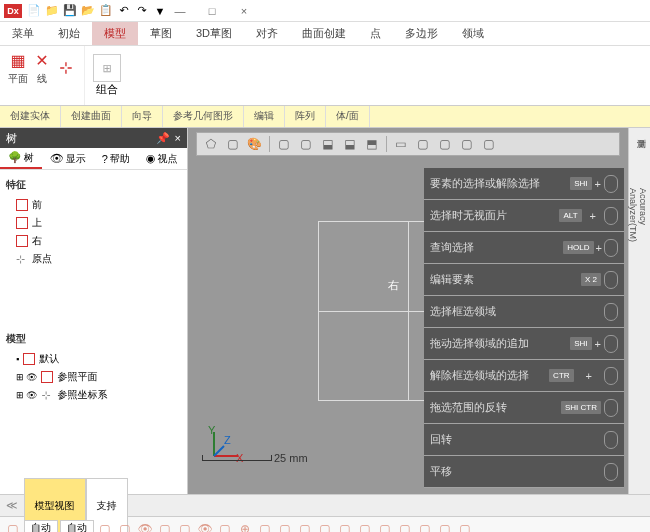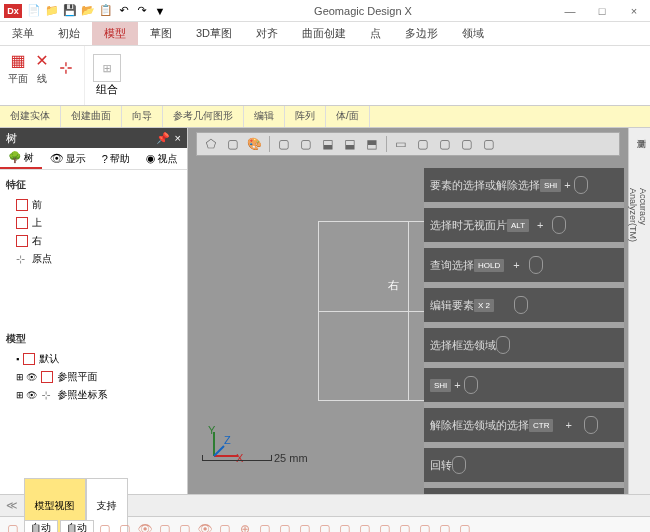--- a/index.html
+++ b/index.html
@@ -41,21 +41,21 @@
 .vp-toolbar .tb{width:20px;height:18px;display:flex;align-items:center;justify-content:center;color:#666;cursor:pointer;font-size:12px}
 .vp-toolbar .sep{width:1px;height:16px;background:#aaa;margin:0 2px}
 .viewport .grid{position:absolute;top:50%;left:50%;transform:translate(-50%,-50%);width:180px;height:180px;border:1px solid #ddd}
 .viewport .grid::before{content:"";position:absolute;top:0;bottom:0;left:50%;width:1px;background:#ddd}
 .viewport .grid::after{content:"";position:absolute;left:0;right:0;top:50%;height:1px;background:#ddd}
 .viewport .lbl-right{position:absolute;top:150px;left:200px;color:#fff;font-size:11px}
 .viewport .axis3d{position:absolute;bottom:30px;left:18px;width:40px;height:40px}
 .viewport .scale{position:absolute;bottom:30px;left:14px;color:#333;font-size:10px;display:flex;align-items:center;gap:2px}
 .viewport .scale .bar{width:70px;height:6px;border:1px solid #333;border-top:none}
 .hints{position:absolute;top:40px;right:4px;width:200px;background:#555;display:flex;flex-direction:column}
-.hints .row{height:40px;border-bottom:6px solid #a3a3a3;display:flex;align-items:center;padding:0 6px;color:#ddd;font-size:10px}
+.hints .row{height:32px;border-bottom:1px solid #a3a3a3;display:flex;align-items:center;justify-content:space-between;padding:0 6px;color:#ddd;font-size:10px}
 .hints .row .key{background:#777;color:#fff;padding:2px 4px;font-size:8px;border-radius:1px}
 .hints .row .mouse{width:14px;height:18px;border:1px solid #999;border-radius:6px 6px 7px 7px;position:relative}
 .rightbar{width:22px;background:#eee;border-left:1px solid #ccc;display:flex;flex-direction:column;align-items:center;padding-top:4px;gap:6px}
 .rightbar .ri{width:16px;height:50px;writing-mode:vertical-rl;font-size:9px;color:#555;cursor:pointer}
 .bottombar{height:22px;background:#eee;display:flex;align-items:center;border-top:1px solid #ccc}
 .bottombar .tabview{padding:20px 10px;font-size:10px;cursor:pointer;border:1px solid #ccc;background:#fff}
 .bottombar .tabview.active{background:#ffe680}
 .iconbar{height:24px;background:#f8f8f8;display:flex;align-items:center;gap:2px;padding:0 4px;border-top:1px solid #ccc}
 .iconbar .ib{width:18px;height:18px;display:flex;align-items:center;justify-content:center;color:#d98;cursor:pointer;font-size:12px}
 .iconbar .sel{height:18px;border:1px solid #ccc;padding:0 6px;font-size:10px;background:#fff}
@@ -68,21 +68,20 @@
   <div class="qat">
     <span>📄</span>
     <span>📁</span>
     <span>💾</span>
     <span>📂</span>
     <span>📋</span>
     <span>↶</span>
     <span>↷</span>
     <span>▼</span>
   </div>
-  <div class="title">Geomagic Design X</div>
   <div class="winbtns">
     <span>—</span>
     <span>□</span>
     <span>×</span>
   </div>
 </div>
 
 <div class="menubar" id="menubar">
     <div class="mi">菜单</div>
     <div class="mi">初始</div>
@@ -198,41 +197,49 @@
         <div class="row">
           <span>要素的选择或解除选择</span>
           <span style="display:flex;gap:3px;align-items:center"><span class="key">SHI</span>+ <span class="mouse"></span></span>
         </div>
         <div class="row">
           <span>选择时无视面片</span>
           <span style="display:flex;gap:8px;align-items:center"><span class="key">ALT</span>+ <span class="mouse"></span></span>
         </div>
         <div class="row">
           <span>查询选择</span>
-          <span style="display:flex;gap:9px;align-items:center"><span class="key">HOLD</span>+ <span class="mouse"></span></span>
+          <span style="display:flex;gap:2px;align-items:center"><span class="key">HOLD</span>+ <span class="mouse"></span></span>
         </div>
         <div class="row">
           <span>编辑要素</span>
-          <span style="display:flex;gap:20px;align-items:center">
+          <span style="display:flex;gap:3px;align-items:center">
             <span class="key">X 2</span> 
             <span class="mouse"></span>
           </span>
         </div>
         <div class="row">
           <span>选择框选领域</span>
           <span style="display:flex;gap:3px;align-items:center"> 
             <span class="mouse"></span>
           </span>
         </div>
         <div class="row">
+          <span>拖动选择领域的追加</span>
           <span style="display:flex;gap:3px;align-items:center"><span class="key">SHI</span>+ <span class="mouse"></span></span>
         </div>
         <div class="row">
           <span>解除框选领域的选择</span>
           <span style="display:flex;gap:12px;align-items:center"><span class="key">CTR</span>+ <span class="mouse"></span></span>
+        </div>
+        <div class="row">
+          <span>拖选范围的反转</span>
+          <span style="display:flex;gap:3px;align-items:center">
+            <span class="key">SHI CTR</span> 
+            <span class="mouse"></span>
+          </span>
         </div>
         <div class="row">
           <span>回转</span>
           <span style="display:flex;gap:3px;align-items:center"> 
             <span class="mouse"></span>
           </span>
         </div>
         <div class="row">
           <span>平移</span>
           <span style="display:flex;gap:3px;align-items:center"> 

